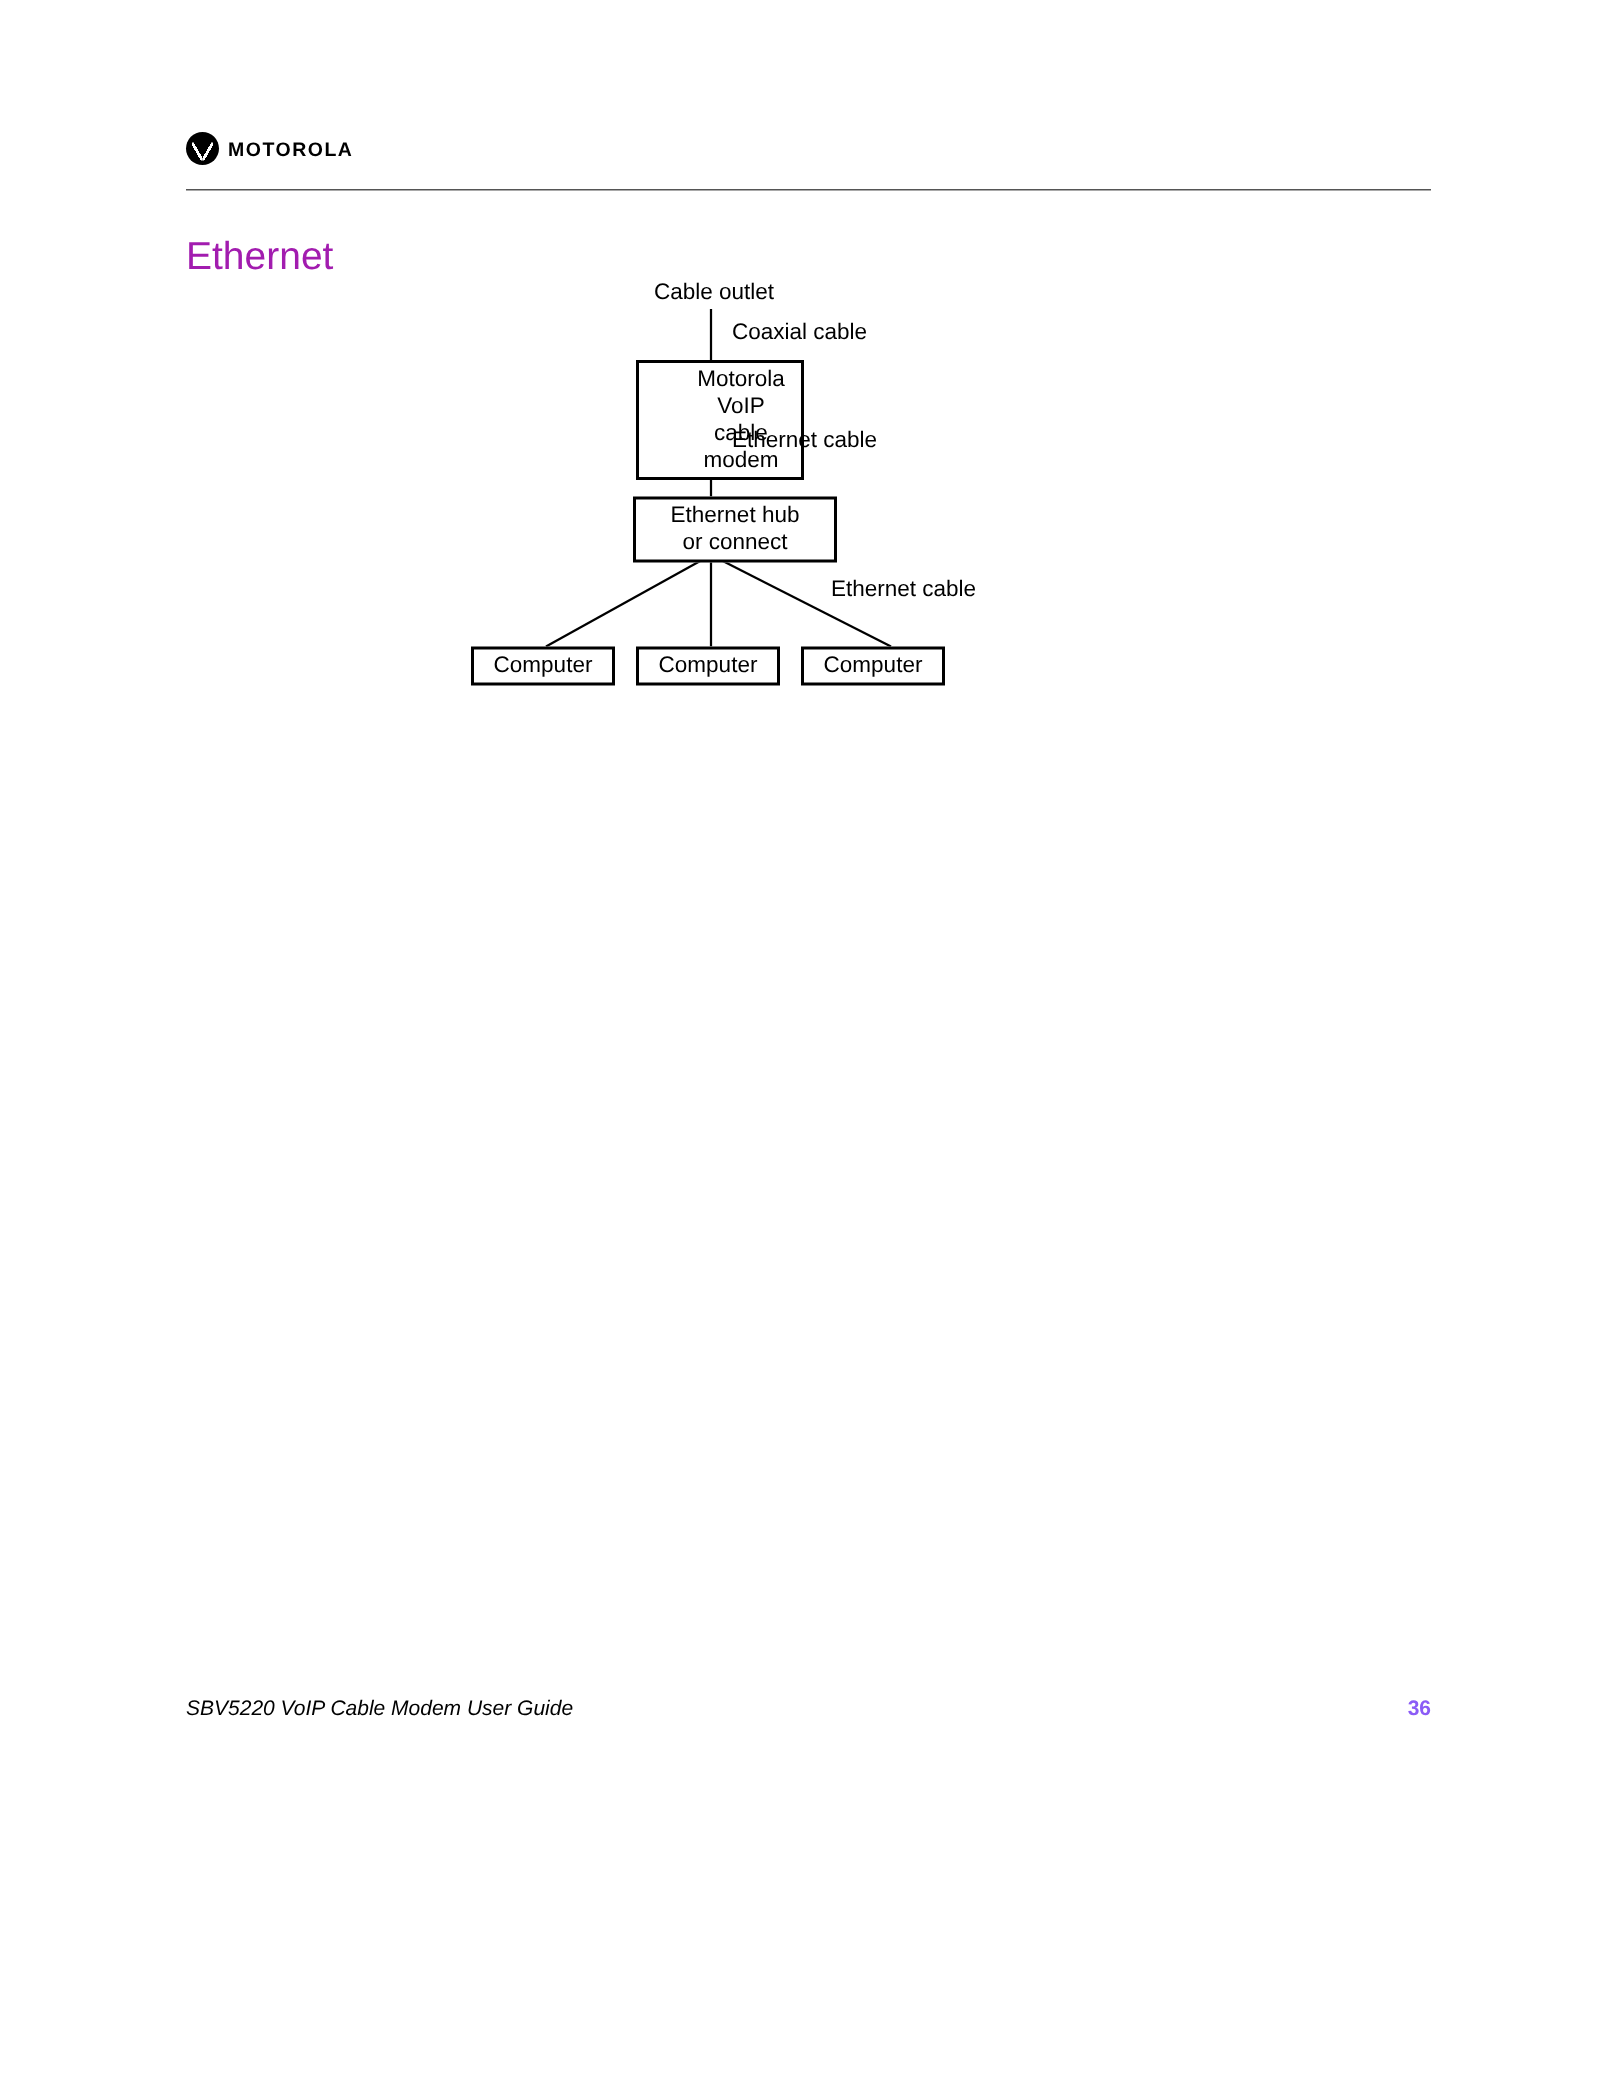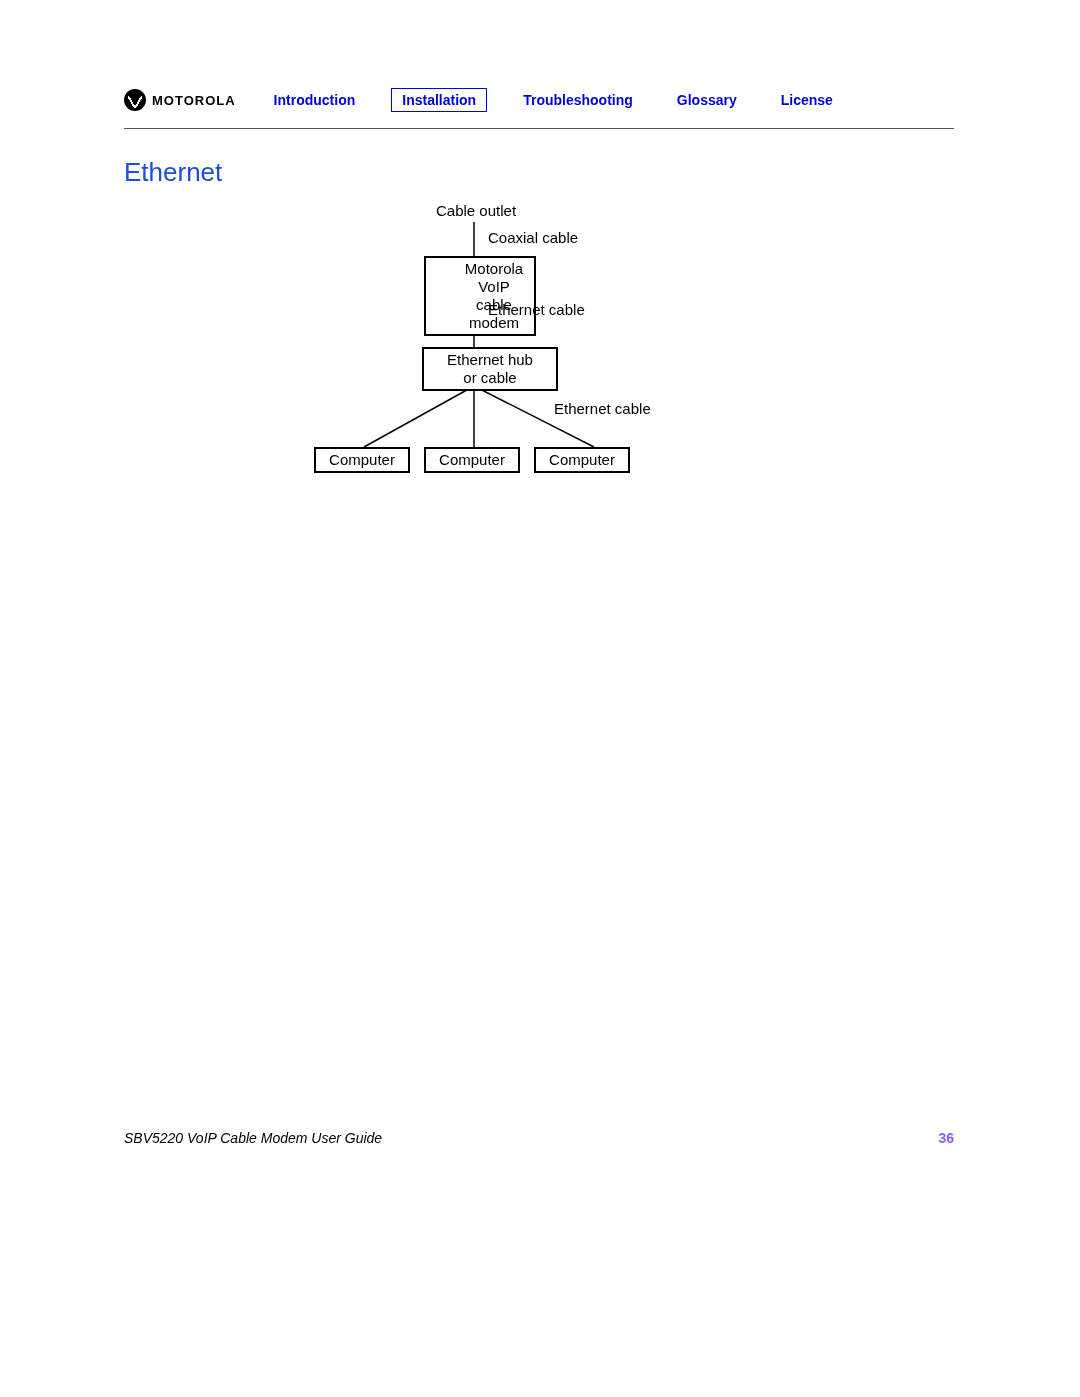--- a/index.html
+++ b/index.html
@@ -80,24 +80,24 @@
 
   .hr {
     border: none;
     border-top: 1px solid #555;
     margin-top: 2px;
     margin-bottom: 28px;
   }
 
   
   h1.section {
-    color: #1d4ed8;
+    color: #a21caf;
     font-size: 26px;
     font-weight: normal;
-    margin-bottom: 14px;
+    margin-bottom: 0;
   }
   p.body {
     font-size: 15px;
     line-height: 1.35;
     margin-bottom: 18px;
   }
 
   
   .diagram {
     position: relative;
@@ -147,27 +147,20 @@
 <body>
 
 <div class="page">
 
   <div class="header-row">
     <div class="logo">
       <span class="logo-badge"></span>
       <span class="logo-word">MOTOROLA</span>
     </div>
 
-    <nav class="nav">
-      <a href="#">Introduction</a>
-      <a href="#" class="active">Installation</a>
-      <a href="#">Troubleshooting</a>
-      <a href="#">Glossary</a>
-      <a href="#">License</a>
-    </nav>
   </div>
 
   <hr class="hr">
 
   <h1 class="section">Ethernet</h1>
 
 
   <div class="diagram">
     <svg viewBox="0 0 520 290" width="520" height="290">
 
@@ -185,21 +178,21 @@
 
     <div class="d-box" style="left:120px; top:54px; width:112px;padding-left:36px;">
       <div>Motorola VoIP</div>
       <div>cable modem</div>
     </div>
 
     <div class="d-label" style="left:184px; top:99px;">Ethernet cable</div>
 
     <div class="d-box" style="left:118px; top:145px; width:136px;">
       <div>Ethernet hub</div>
-      <div>or cable</div>
+      <div>or connect</div>
     </div>
 
     <div class="d-label" style="left:250px; top:198px;">Ethernet cable</div>
 
     <div class="d-box" style="left:10px;  top:245px; width:96px;">Computer</div>
     <div class="d-box" style="left:120px; top:245px; width:96px;">Computer</div>
     <div class="d-box" style="left:230px; top:245px; width:96px;">Computer</div>
   </div>
 </div>
 

